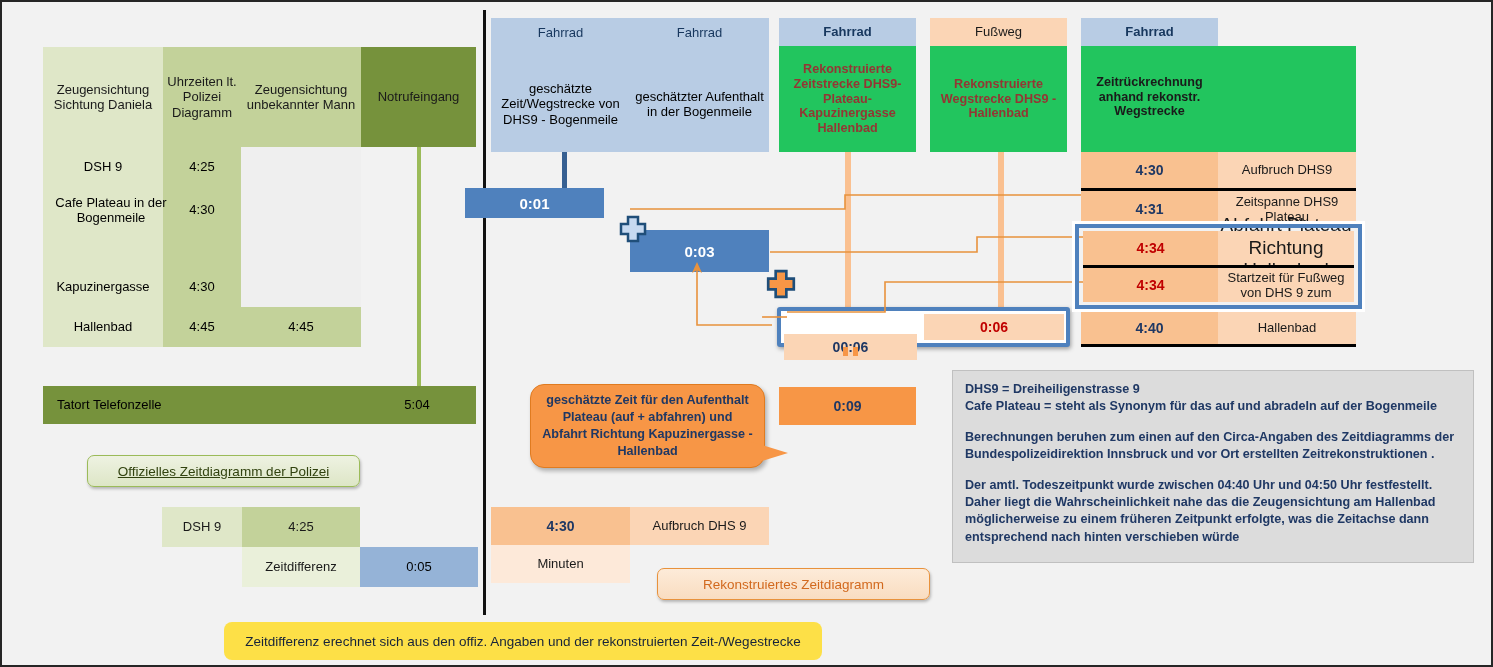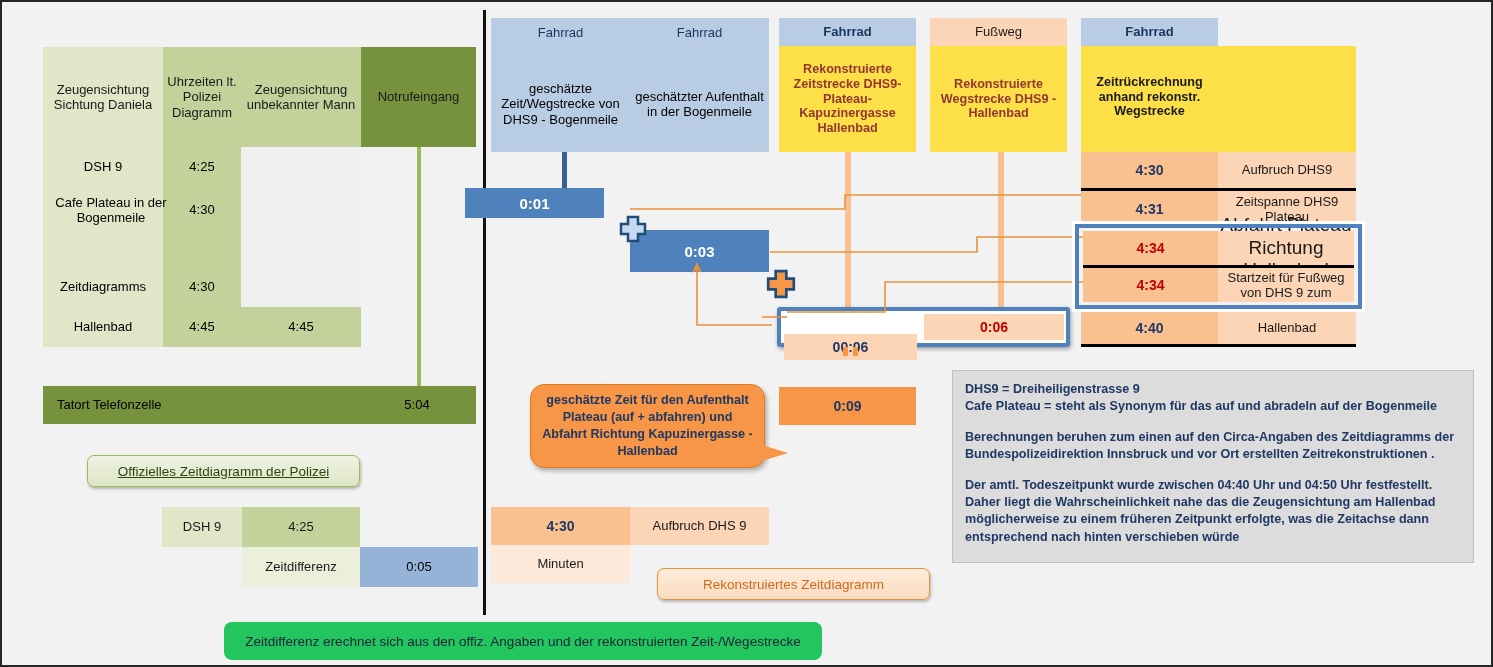--- a/index.html
+++ b/index.html
@@ -39,30 +39,30 @@
     font-size:13.5px;
   }
   .btn-orange{
     background:linear-gradient(#fdebd9,#f9dcc0);
     border:1px solid #e8923c;border-radius:7px;
     color:#d2691e;display:flex;align-items:center;justify-content:center;
     box-shadow:1px 2px 3px rgba(0,0,0,.25);
     font-size:13.5px;
   }
   .banner-blue{
-    background:#22c55e;border-radius:8px;
+    background:#fde047;border-radius:8px;
     color:#16233a;display:flex;align-items:center;justify-content:center;
     font-size:13.5px;
   }
 
   
   .bl-head{background:#b8cce4;color:#17375e;}
   .bl-body{background:#b8cce4;color:#1a1a1a;}
   .or-head{background:#fbd5b5;color:#1a1a1a;}
-  .or-body{background:#fde047;color:#943634;}
+  .or-body{background:#22c55e;color:#943634;}
   .bar-blue{background:#4f81bd;color:#fff;font-weight:bold;font-size:15px;
             display:flex;align-items:center;justify-content:center;}
   .bar-orange{background:#f79646;color:#1f3864;font-weight:bold;font-size:14px;
             display:flex;align-items:center;justify-content:center;}
   .vline-blue{background:#376092;width:5px;}
   .vline-orange{background:#fac090;width:6px;}
 
   .tick-orange{background:#f79646;}
   .cellL{background:#f9c190;color:#1f3864;font-weight:bold;}
   .cellR{background:#fbd5b5;color:#1a1a1a;}
@@ -108,21 +108,21 @@
   <div class="abs g-mid" style="left:161px;top:145px;width:78px;height:200px;"></div>
   <div class="abs g-white" style="left:239px;top:145px;width:120px;height:160px;"></div>
   <div class="abs g-mid" style="left:239px;top:305px;width:120px;height:40px;"></div>
 
   <div class="abs cell" style="left:41px;top:150px;width:120px;height:30px;font-size:13px;">DSH 9</div>
   <div class="abs cell" style="left:161px;top:150px;width:78px;height:30px;font-size:13px;">4:25</div>
 
   <div class="abs cell" style="left:41px;top:188px;width:136px;height:40px;font-size:13px;padding:0 4px;">Cafe Plateau in der Bogenmeile</div>
   <div class="abs cell" style="left:161px;top:188px;width:78px;height:40px;font-size:13px;">4:30</div>
 
-  <div class="abs cell" style="left:41px;top:270px;width:120px;height:30px;font-size:13px;">Zeitdiagramms</div>
+  <div class="abs cell" style="left:41px;top:270px;width:120px;height:30px;font-size:13px;">Kapuzinergasse</div>
   <div class="abs cell" style="left:161px;top:270px;width:78px;height:30px;font-size:13px;">4:30</div>
 
   <div class="abs cell" style="left:41px;top:310px;width:120px;height:30px;font-size:13px;">Hallenbad</div>
   <div class="abs cell" style="left:161px;top:310px;width:78px;height:30px;font-size:13px;">4:45</div>
   <div class="abs cell" style="left:239px;top:310px;width:120px;height:30px;font-size:13px;">4:45</div>
 
   <div class="abs greenline" style="left:415px;top:145px;height:240px;"></div>
 
   <div class="abs g-dark" style="left:41px;top:384px;width:433px;height:38px;"></div>
   <div class="abs cell" style="left:55px;top:384px;width:160px;height:38px;font-size:13px;justify-content:flex-start;text-align:left;">Tatort Telefonzelle</div>

